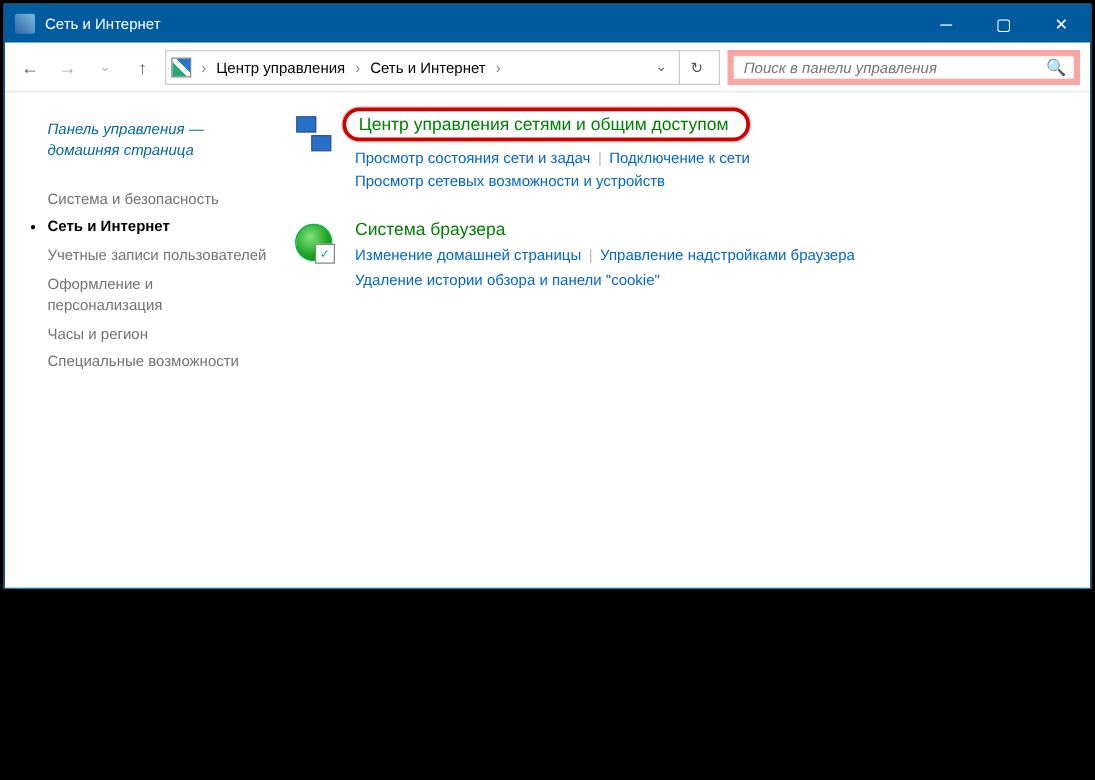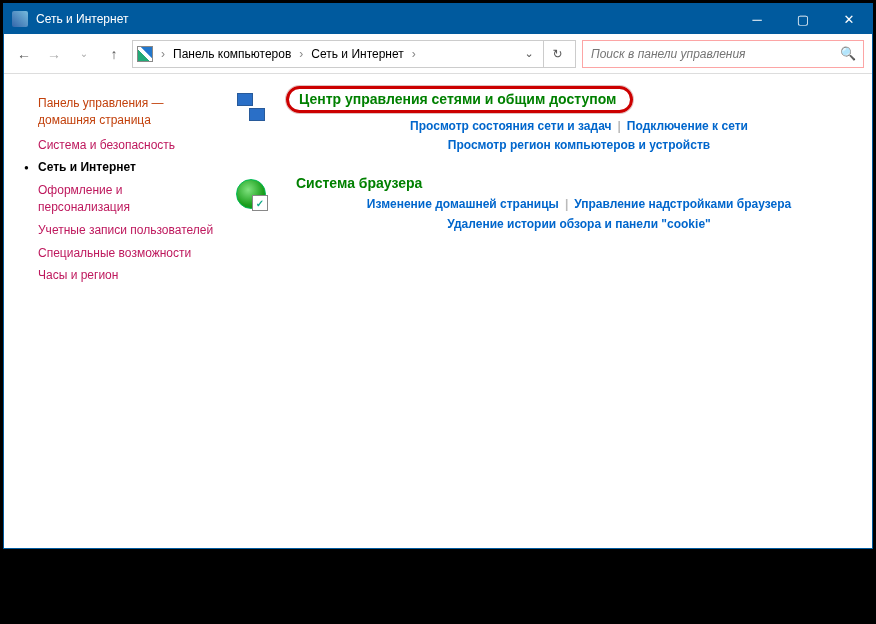--- a/index.html
+++ b/index.html
@@ -8,21 +8,21 @@
     font-family: "Segoe UI", Tahoma, sans-serif;
     font-size: 12px;
     background: #000;
     width: 876px;
     height: 624px;
     overflow: hidden;
     padding: 3px;
   }
   .win {
     width: 870px;
-    height: 546px;
+    height: 468px;
     background: #fff;
     display: flex;
     flex-direction: column;
     border: 1px solid #005a9e;
   }
   .titlebar {
     background: #005a9e;
     color: #fff;
     display: flex;
     align-items: center;
@@ -77,21 +77,21 @@
     border: 1px solid #888;
   }
   .refresh {
     width: 28px; height: 28px;
     display: flex; align-items: center; justify-content: center;
     border-left: 1px solid #ccc;
     margin-left: auto;
     color: #555;
   }
   .searchbox {
-    border: 1px solid #fca5a5;
+    border: 5px solid #fca5a5;
     height: 28px;
     width: 282px;
     display: flex; align-items: center;
     padding: 0 6px;
     color: #888;
     font-style: italic;
     font-size: 12px;
   }
   .searchbox input {
     flex: 1; border: none; outline: none;
@@ -106,45 +106,44 @@
     background: #fff;
   }
   .sidebar {
     width: 220px;
     padding: 18px 10px 10px 22px;
     font-size: 12px;
     line-height: 1.4;
   }
   .sidebar .item {
     padding: 3px 0 3px 12px;
-    color: #be185d;
+    color: #737373;
     cursor: pointer;
     position: relative;
   }
-  .sidebar .home { color: #c2410c; margin-bottom: 2px; cursor: default; }
+  .sidebar .home { color: #0369a1; margin-bottom: 16px; cursor: default; font-style: italic; }
   .sidebar .active { font-weight: bold; color: #000; }
   .sidebar .active::before {
     content: "●";
     position: absolute;
     left: -2px;
     color: #000;
     font-size: 8px;
     top: 6px;
   }
   .content {
     flex: 1;
     padding: 14px 10px 10px 10px;
     overflow: auto;
   }
   .catblock {
     display: flex;
-    gap: 28px;
+    gap: 16px;
     margin-bottom: 20px;
     align-items: flex-start;
-    font-weight: bold;
   }
   .catblock .icon {
     width: 34px; height: 34px;
     flex: 0 0 34px;
     margin-top: 2px;
   }
   .icon-net {
     position: relative;
   }
   .icon-net::before {
@@ -195,21 +194,21 @@
     cursor: pointer;
   }
   .catblock .heading.highlighted {
     border: 3px solid #cc0000;
     border-radius: 14px;
     padding: 2px 14px 3px 10px;
     margin-left: -10px;
     margin-top: -2px;
     box-shadow: 0 0 0 1px rgba(140,0,0,.25);
   }
-  .tasks { color: #0066cc; font-size: 12px; line-height: 1.6; text-align: center; }
+  .tasks { color: #0066cc; font-size: 12px; line-height: 1.6; }
   .tasks .tsk { cursor: pointer; }
   .tasks .div {
     color: #bbb;
     margin: 0 6px;
   }
 </style>
 </head>
 <body>
 
 <div class="win">
@@ -223,51 +222,51 @@
   </div>
 
   <div class="toolbar">
     <div class="navbtn">←</div>
     <div class="navbtn disabled">→</div>
     <div class="navbtn disabled" style="font-size:10px;">⌄</div>
     <div class="navbtn">↑</div>
     <div class="addrbar">
       <div class="addr-icon"></div>
       <span class="sep">›</span>
-      <span class="crumb">Панель компьютеров</span>
+      <span class="crumb">Центр управления</span>
       <span class="sep">›</span>
       <span class="crumb">Сеть и Интернет</span>
       <span class="sep">›</span>
       <span style="flex:1"></span>
       <span class="navbtn" style="font-size:11px;">⌄</span>
       <div class="refresh">↻</div>
     </div>
     <div class="searchbox">
       <input placeholder="Поиск в панели управления" style="">
       <span class="mag">🔍</span>
     </div>
   </div>
 
   <div class="body">
     <div class="sidebar">
       <div class="item home">Панель управления — домашняя страница</div>
       <div id="sb-items">
           <div class="item">Система и безопасность</div>
           <div class="item active">Сеть и Интернет</div>
+          <div class="item">Учетные записи пользователей</div>
           <div class="item">Оформление и персонализация</div>
-          <div class="item">Учетные записи пользователей</div>
+          <div class="item">Часы и регион</div>
           <div class="item">Специальные возможности</div>
-          <div class="item">Часы и регион</div>
         </div>
     </div>
     <div class="content">
       <div id="blocks">
           <div class="catblock">
             <div class="icon icon-net"></div>
-            <div class="lines"><div class="heading highlighted">Центр управления сетями и общим доступом</div><div class="tasks"><span class="tsk">Просмотр состояния сети и задач</span><span class="div">|</span><span class="tsk">Подключение к сети</span></div><div class="tasks"><span class="tsk">Просмотр регион компьютеров и устройств</span></div></div>
+            <div class="lines"><div class="heading highlighted">Центр управления сетями и общим доступом</div><div class="tasks"><span class="tsk">Просмотр состояния сети и задач</span><span class="div">|</span><span class="tsk">Подключение к сети</span></div><div class="tasks"><span class="tsk">Просмотр сетевых возможности и устройств</span></div></div>
           </div>
           <div class="catblock">
             <div class="icon icon-browser"></div>
             <div class="lines"><div class="heading">Система браузера</div><div class="tasks"><span class="tsk">Изменение домашней страницы</span><span class="div">|</span><span class="tsk">Управление надстройками браузера</span></div><div class="tasks"><span class="tsk">Удаление истории обзора и панели "cookie"</span></div></div>
           </div>
         </div>
     </div>
   </div>
 </div>
 

